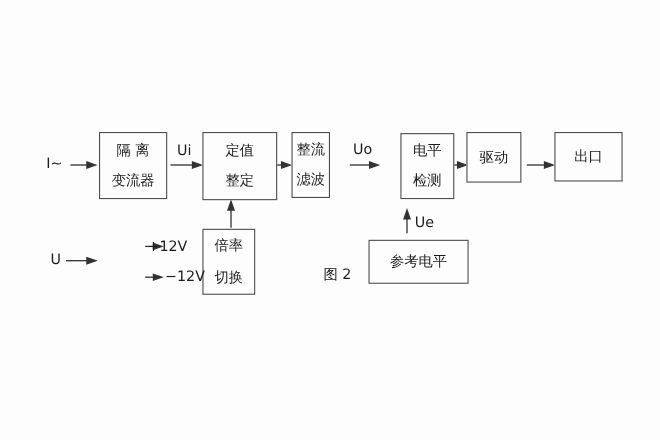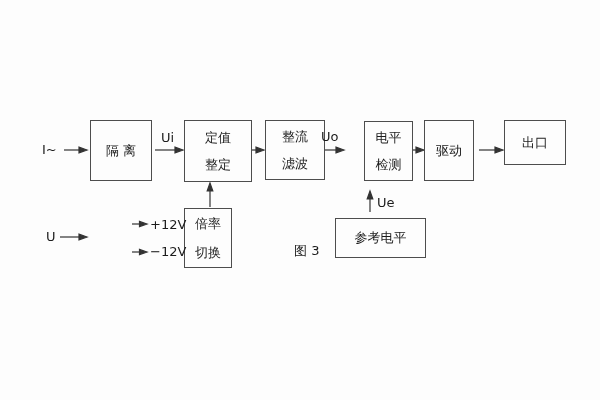--- a/index.html
+++ b/index.html
@@ -72,38 +72,39 @@
       <line x1="210" y1="207" x2="210" y2="190"></line>
       <polygon points="210,183 207.2,191 212.8,191"></polygon>
 
       <line x1="370" y1="212" x2="370" y2="198"></line>
       <polygon points="370,191 367.2,199 372.8,199"></polygon>
     </g>
   </svg>
 
   <div class="box two" style="left:90px;top:120px;width:62px;height:61px">
     <span class="bl">隔 离</span>
+    <span class="bl">变流器</span>
   </div>
 
   <div class="box two" style="left:184px;top:120px;width:68px;height:62px">
     <span class="bl">定值</span>
     <span class="bl">整定</span>
   </div>
 
-  <div class="box two" style="left:265px;top:120px;width:60px;height:60px">
+  <div class="box two" style="left:265px;top:120px;width:35px;height:60px">
     <span class="bl">整流</span>
     <span class="bl">滤波</span>
   </div>
 
   <div class="box two" style="left:364px;top:121px;width:49px;height:60px">
     <span class="bl">电平</span>
     <span class="bl">检测</span>
   </div>
 
-  <div class="box" style="left:424px;top:120px;width:50px;height:61px">
+  <div class="box" style="left:424px;top:120px;width:50px;height:46px">
     <span class="bl">驱动</span>
   </div>
 
   <div class="box two" style="left:504px;top:120px;width:62px;height:45px">
     <span class="bl">出口</span>
   </div>
 
 
   <div class="box two-tall" style="left:184px;top:208px;width:48px;height:60px">
     <span class="bl">倍率</span>
@@ -112,18 +113,18 @@
 
   <div class="box" style="left:335px;top:218px;width:91px;height:40px">
     <span class="bl">参考电平</span>
   </div>
 
   <span class="sig" style="left:42px;top:143px">I~</span>
   <span class="sig" style="left:161px;top:131px">Ui</span>
   <span class="sig" style="left:321px;top:130px">Uo</span>
   <span class="sig" style="left:377px;top:196px">Ue</span>
   <span class="sig" style="left:46px;top:230px">U</span>
-  <span class="sig" style="left:150px;top:218px">+12V</span>
+  <span class="sig" style="left:134px;top:218px">+12V</span>
   <span class="sig" style="left:150px;top:245px">−12V</span>
 
-  <span class="sig" style="left:294px;top:244px">图 3</span>
+  <span class="sig" style="left:294px;top:244px">图 2</span>
 
 </div>
 
 </body></html>

